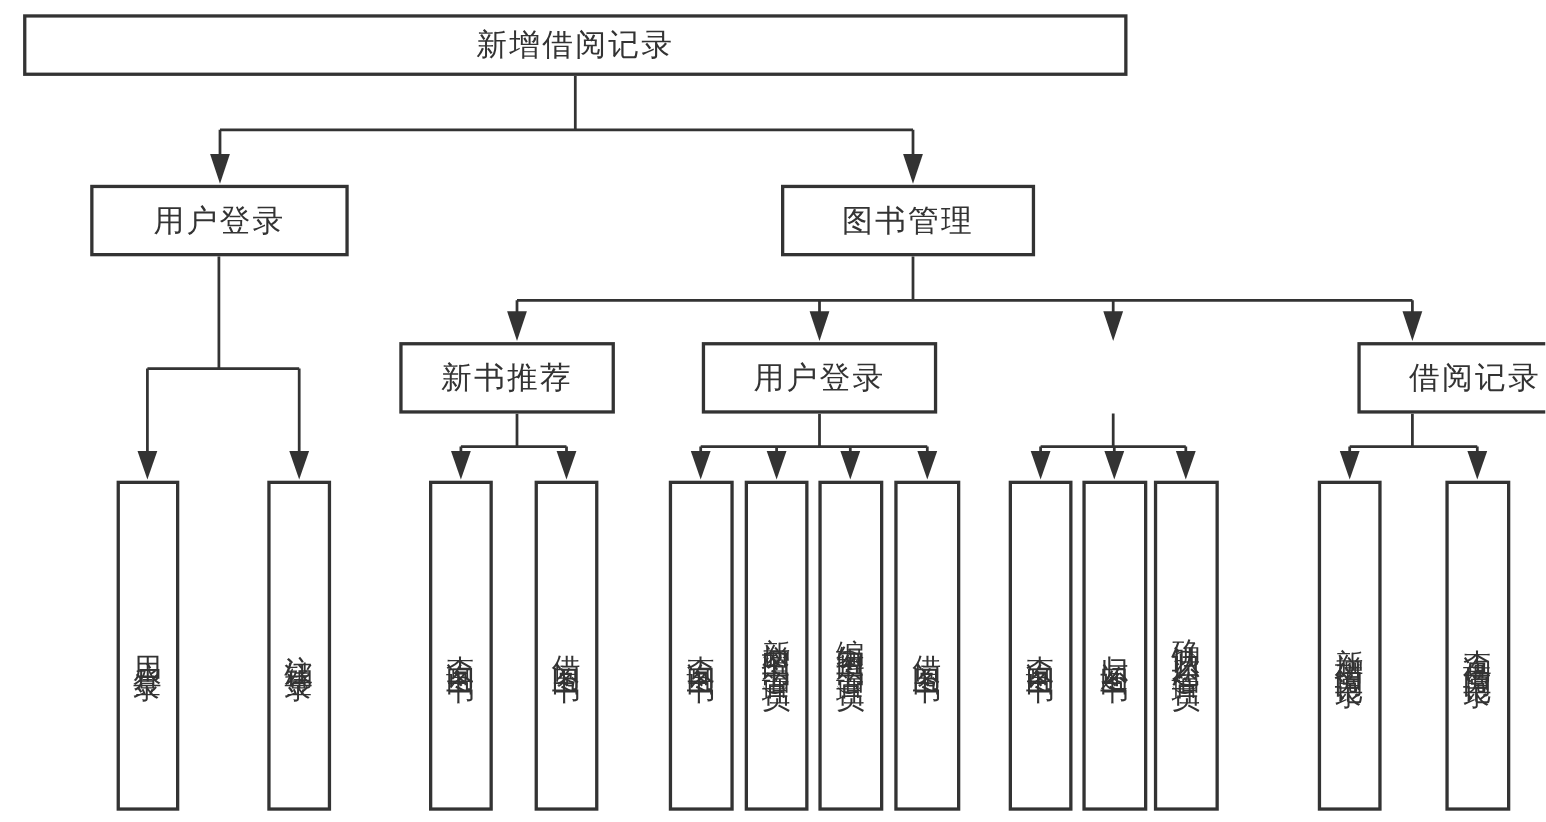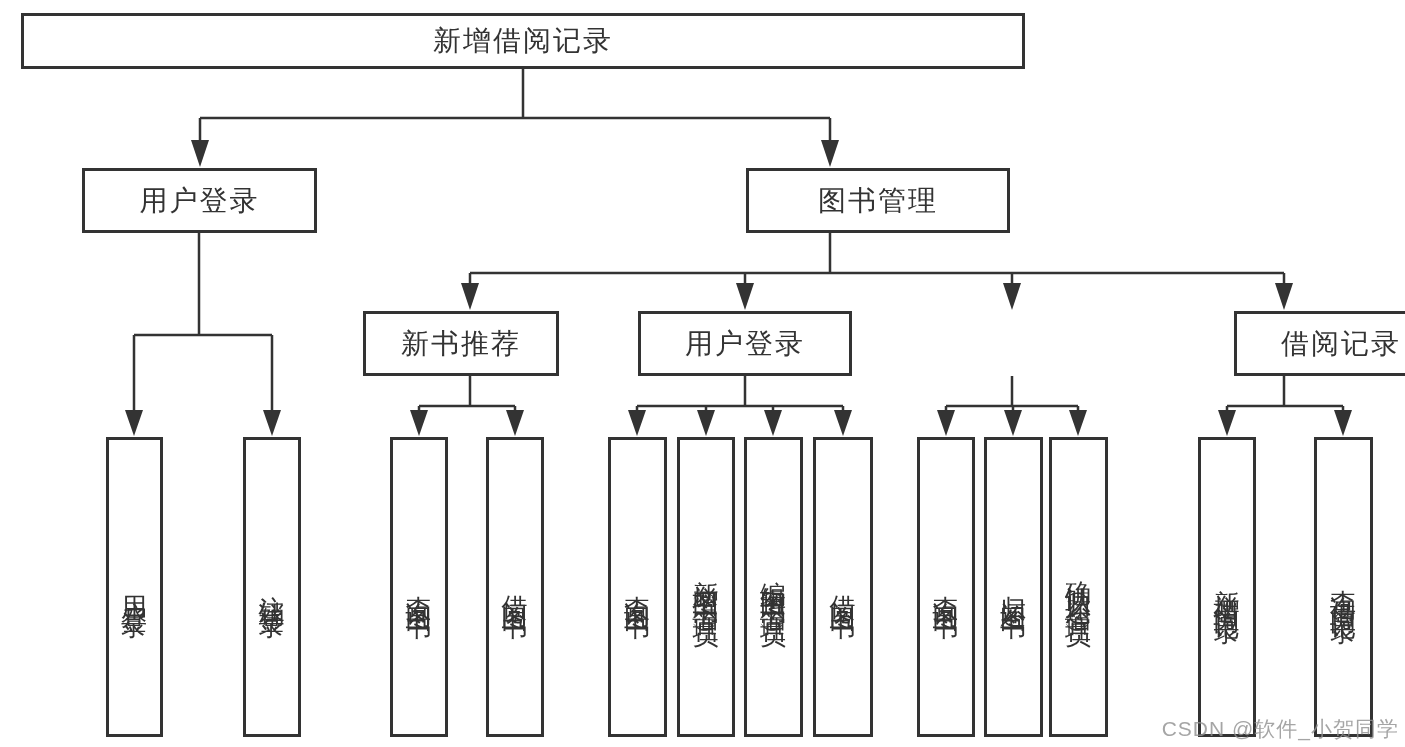--- a/index.html
+++ b/index.html
@@ -64,21 +64,21 @@
     </g>
   </svg>
 
   <div class="node" style="left:21px;top:13px;width:1004px;height:56px">
     <span>新增借阅记录</span>
   </div>
 
   <div class="node" style="left:82px;top:168px;width:235px;height:65px">
     <span>用户登录</span>
   </div>
-  <div class="node" style="left:746px;top:168px;width:264px;height:65px">
+  <div class="node" style="left:710px;top:168px;width:231px;height:65px">
     <span>图书管理</span>
   </div>
 
   <div class="node" style="left:363px;top:311px;width:196px;height:65px">
     <span>新书推荐</span>
   </div>
   <div class="node" style="left:638px;top:311px;width:214px;height:65px">
     <span>用户登录</span>
   </div>
   <div class="node" style="left:1234px;top:311px;width:214px;height:65px">
@@ -122,15 +122,14 @@
     <span>确认归还（管理员）</span>
   </div>
 
   <div class="node leaf" style="left:1198px;top:437px;width:58px;height:300px">
     <span>新增借阅记录</span>
   </div>
   <div class="node leaf" style="left:1314px;top:437px;width:59px;height:300px">
     <span>查询借阅记录</span>
   </div>
 
-  <div class="watermark">CSDN @软件_小贺同学</div>
 
 </div>
 
 </body></html>

